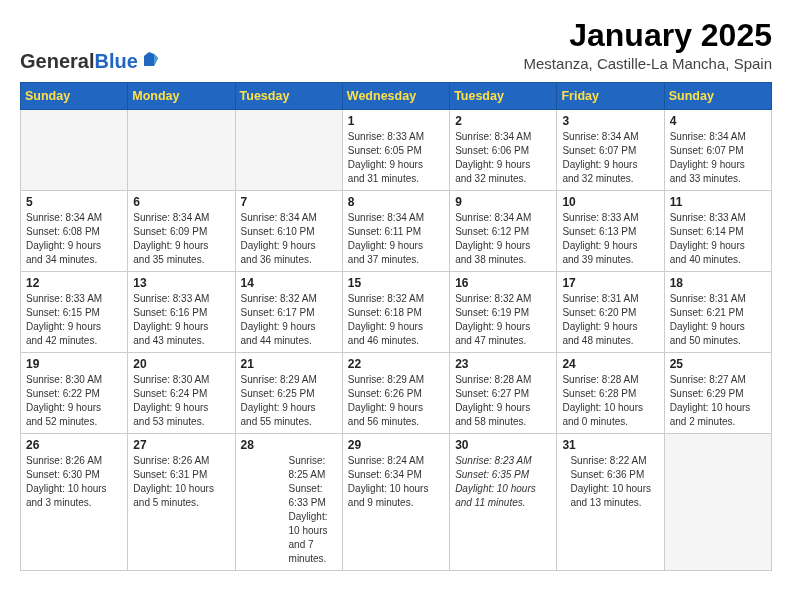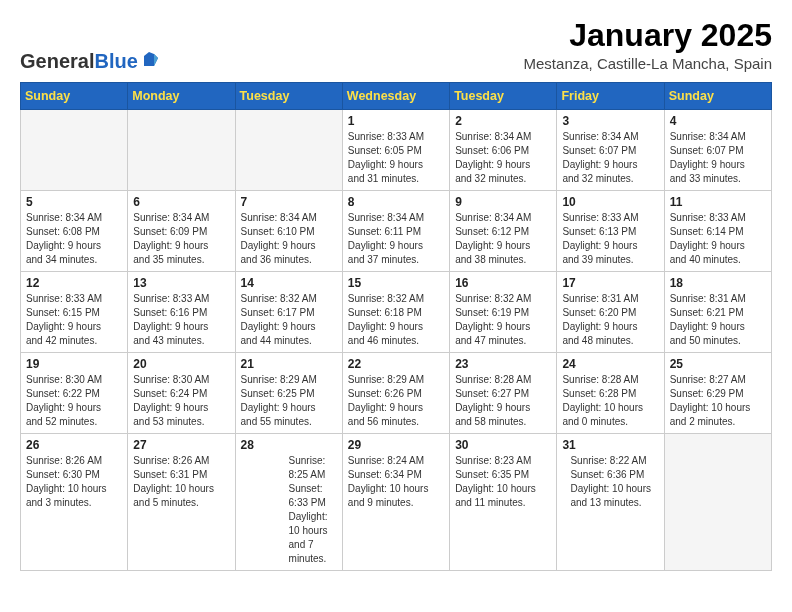--- a/index.html
+++ b/index.html
@@ -329,21 +329,21 @@
           </td>
           <td>
             <div class="day-num">29</div>
             <div class="day-info" style="white-space: pre-line;">Sunrise: 8:24 AM
 Sunset: 6:34 PM
 Daylight: 10 hours
 and 9 minutes.</div>
           </td>
           <td>
             <div class="day-num">30</div>
-            <div class="day-info" style="white-space: pre-line;">Sunrise: 8:23 AM
+            <div class="day-info" style="white-space: pre-line; font-style: italic;">Sunrise: 8:23 AM
 Sunset: 6:35 PM
 Daylight: 10 hours
 and 11 minutes.</div>
           </td>
           <td>
             <div class="day-num">31</div>
             <div class="day-info" style="white-space: pre-line; margin-left: 8px;">Sunrise: 8:22 AM
 Sunset: 6:36 PM
 Daylight: 10 hours
 and 13 minutes.</div>

